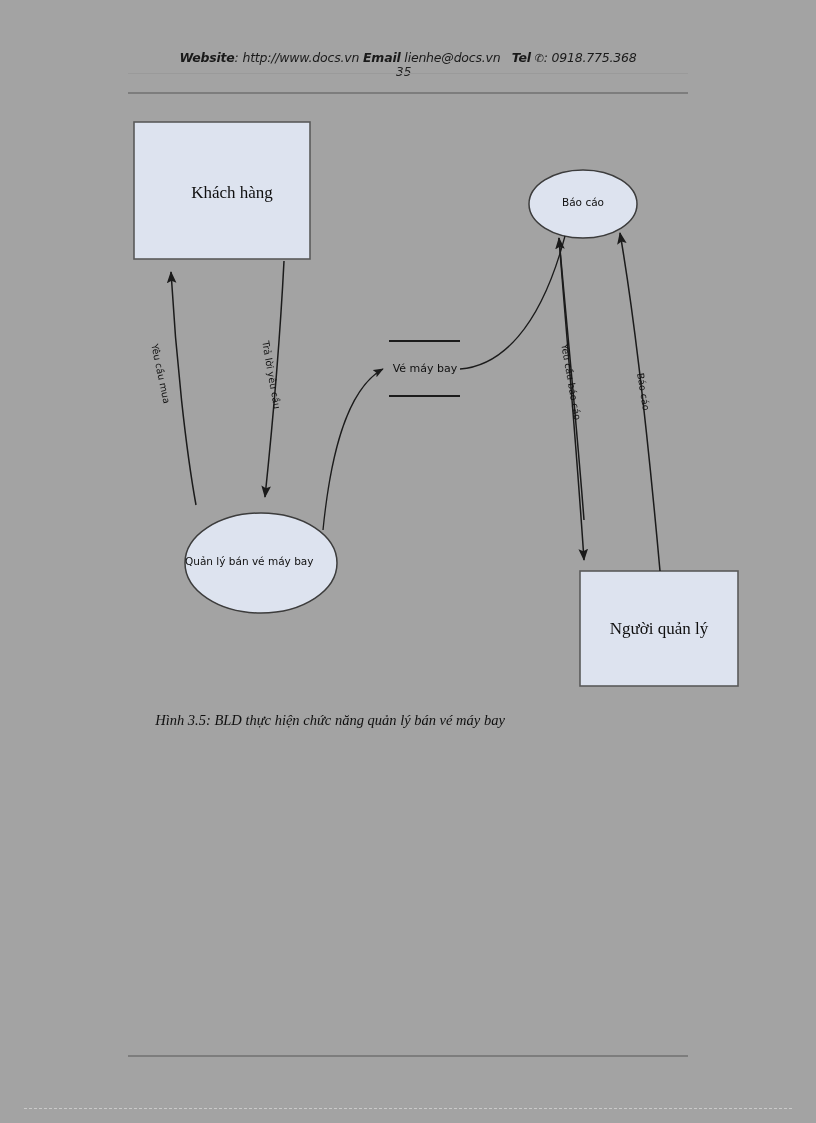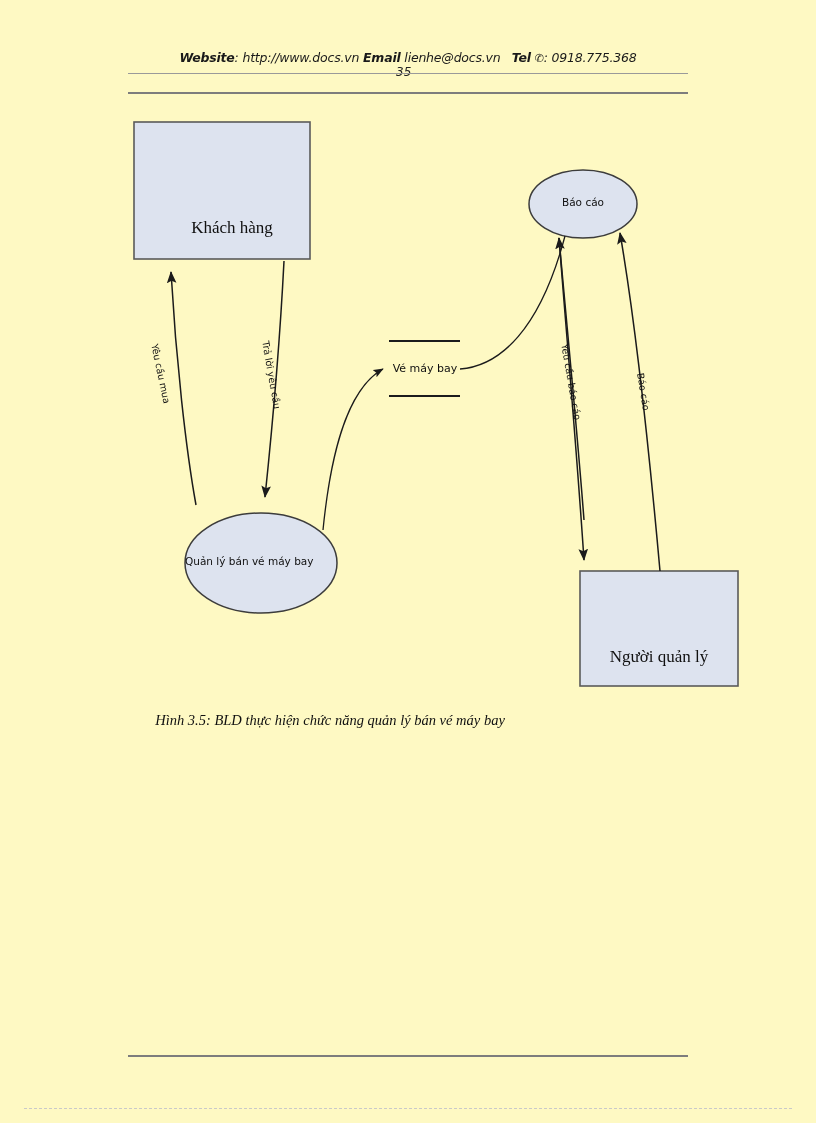--- a/index.html
+++ b/index.html
@@ -13,21 +13,21 @@
     position: relative;
     font-family: "Liberation Serif", serif;
     overflow: hidden;
   }
 
   .page {
     position: absolute;
     left: 0; top: 0;
     width: 816px;
     height: 1123px;
-    background: #fef9c3;
+    background: #a3a3a3;
   }
 
   
   .runhead {
     position: absolute;
     left: 0;
     width: 816px;
     text-align: center;
     font-family: "DejaVu Sans", sans-serif;
     font-style: italic;
@@ -173,29 +173,29 @@
 
     <path d="M 460 369 C 500 366 540 330 565 236" fill="none" stroke="#1b1b1b" stroke-width="1.3"></path>
 
     <path d="M 559 238 C 566 330 576 430 584 520" fill="none" stroke="#1b1b1b" stroke-width="1.5" marker-end="url(#arrowFilled)" transform="rotate(180 571.5 379)"></path>
 
     <path d="M 559 238 C 566 330 576 440 584 560" fill="none" stroke="#1b1b1b" stroke-width="1.5" marker-end="url(#arrowFilled)"></path>
 
     <path d="M 660 571 C 650 460 635 320 620 233" fill="none" stroke="#1b1b1b" stroke-width="1.5" marker-end="url(#arrowFilled)"></path>
   </svg>
 
-  <div class="node-label label-entity" style="left:134px; top:183px; width:196px;margin-top:35px;">Khách hàng</div>
+  <div class="node-label label-entity" style="left:134px; top:183px; width:196px;">Khách hàng</div>
 
   <div class="node-label label-ellipse-small" style="left:529px; top:196px; width:108px;">Báo cáo</div>
 
   <div class="node-label label-ellipse-small" style="left:185px; top:555px; width:128px;">Quản lý bán vé máy bay</div>
 
   <div class="node-label label-store" style="left:389px; top:362px; width:72px;">Vé máy bay</div>
 
-  <div class="node-label label-entity" style="left:580px; top:619px; width:158px;margin-top:28px;">Người quản lý</div>
+  <div class="node-label label-entity" style="left:580px; top:619px; width:158px;">Người quản lý</div>
 
   <div class="flow-label" style="left:160px; top:343px; transform:rotate(78deg);">Yêu cầu mua</div>
 
   <div class="flow-label" style="left:271px; top:340px; transform:rotate(80deg);">Trả lời yêu cầu</div>
 
   <div class="flow-label" style="left:570px; top:343px; transform:rotate(80deg);">Yêu cầu báo cáo</div>
 
   <div class="flow-label" style="left:646px; top:372px; transform:rotate(81deg);">Báo cáo</div>
 
   <div class="figure-caption" style="top:712px;">Hình 3.5: BLD thực hiện chức năng quản lý bán vé máy bay</div>

